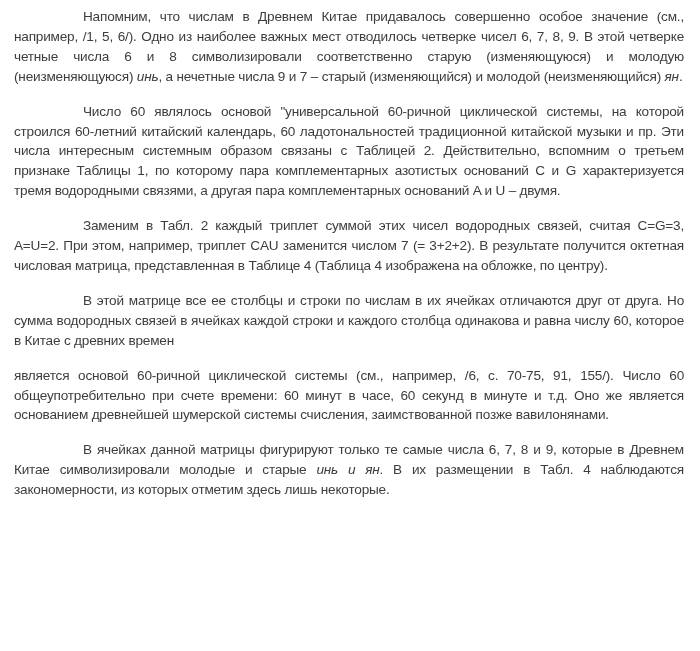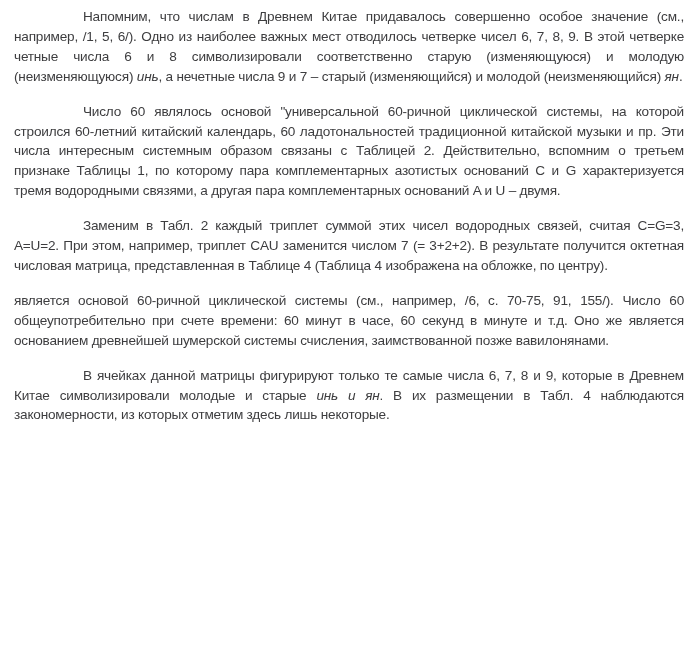--- a/index.html
+++ b/index.html
@@ -41,16 +41,17 @@
   }
 </style>
 </head>
 <body>
 
 <div class="page" style="background: rgb(255, 255, 255);">
   <div class="text-body" id="doc-body" style="color: rgb(61, 61, 63);">
       <p class="para"><span class="run-normal">Напомним, что числам в Древнем Китае придавалось совершенно особое значение (см., например, /1, 5, 6/). Одно из наиболее важных мест отводилось четверке чисел 6, 7, 8, 9. В этой четверке четные числа 6 и 8 символизировали соответственно старую (изменяющуюся) и молодую (неизменяющуюся) </span><span class="run-italic">инь</span><span class="run-normal">, а нечетные числа 9 и 7 – старый (изменяющийся) и молодой (неизменяющийся) </span><span class="run-italic">ян</span><span class="run-normal">.</span></p>
       <p class="para"><span class="run-normal">Число 60 являлось основой "универсальной 60-ричной циклической системы, на которой строился 60-летний китайский календарь, 60 ладотональностей традиционной китайской музыки и пр. Эти числа интересным системным образом связаны с Таблицей 2. Действительно, вспомним о третьем признаке Таблицы 1, по которому пара комплементарных азотистых оснований C и G характеризуется тремя водородными связями, а другая пара комплементарных оснований A и U – двумя.</span></p>
       <p class="para"><span class="run-normal">Заменим в Табл. 2 каждый триплет суммой этих чисел водородных связей, считая C=G=3, A=U=2. При этом, например, триплет CAU заменится числом 7 (= 3+2+2). В результате получится октетная числовая матрица, представленная в Таблице 4 (Таблица 4 изображена на обложке, по центру).</span></p>
+      <p class="para"><span class="run-normal">В этой матрице все ее столбцы и строки по числам в их ячейках отличаются друг от друга. Но сумма водородных связей в ячейках каждой строки и каждого столбца одинакова и равна числу 60, которое в Китае с древних времен</span></p>
       <p class="para no-indent"><span class="run-normal">является основой 60-ричной циклической системы (см., например, /6, с. 70-75, 91, 155/). Число 60 общеупотребительно при счете времени: 60 минут в часе, 60 секунд в минуте и т.д. Оно же является основанием древнейшей шумерской системы счисления, заимствованной позже вавилонянами.</span></p>
       <p class="para"><span class="run-normal">В ячейках данной матрицы фигурируют только те самые числа 6, 7, 8 и 9, которые в Древнем Китае символизировали молодые и старые </span><span class="run-italic">инь и ян</span><span class="run-normal">. В их размещении в Табл. 4 наблюдаются закономерности, из которых отметим здесь лишь некоторые.</span></p>
     </div>
 </div>
 
 </body></html>

